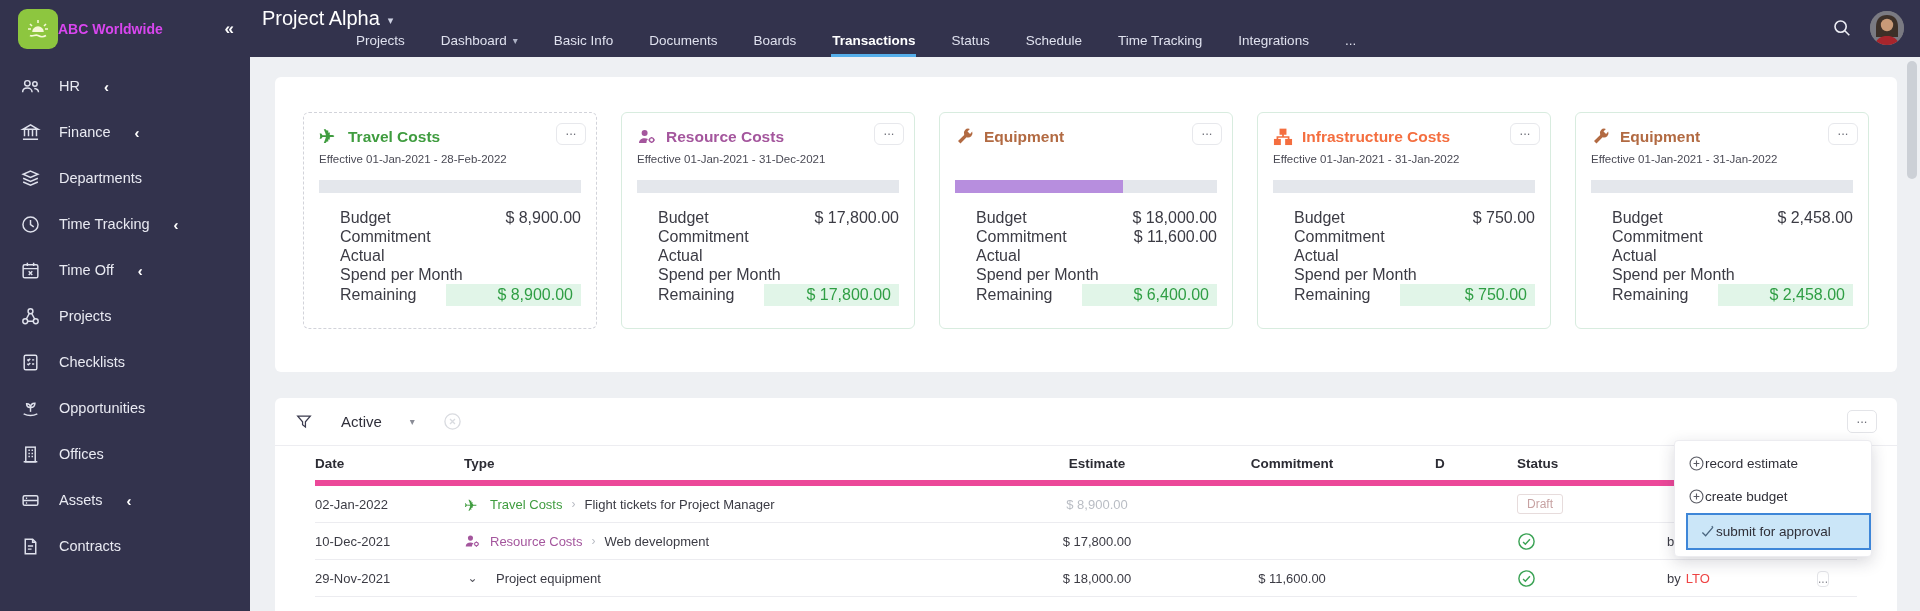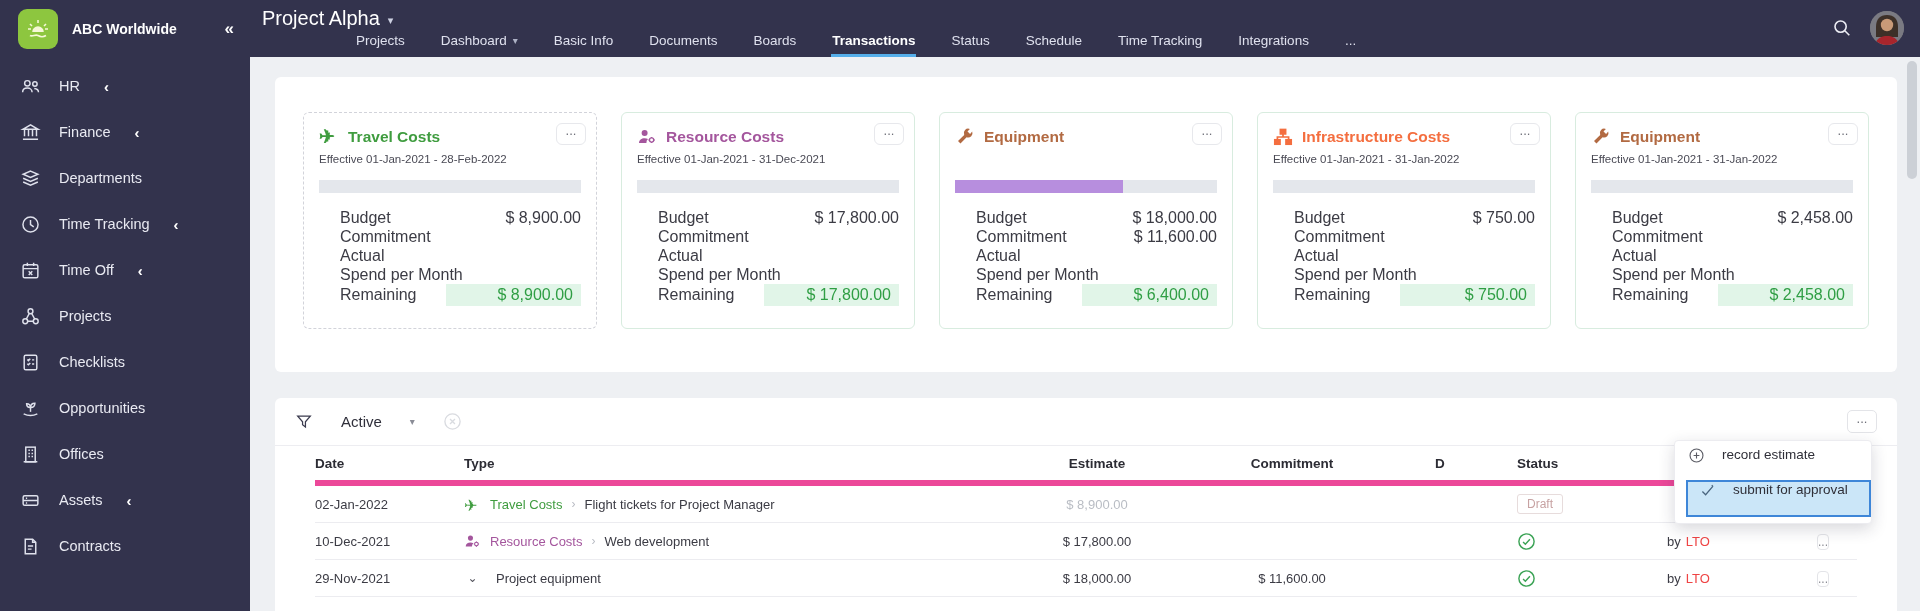--- a/index.html
+++ b/index.html
@@ -16,21 +16,21 @@
   .tab { font-size:13.5px; color:#dfe1ee; padding:6px 1px 9px; cursor:pointer; display:flex; align-items:center; gap:6px; }
   .tab .caret { font-size:10px; color:#aeb2c6; }
   .tab.active { color:#fff; font-weight:bold; border-bottom:3px solid #55aee9; padding-bottom:6px; }
   .topbar-actions { position:absolute; right:16px; top:11px; display:flex; align-items:center; gap:18px; }
   .avatar { width:34px; height:34px; border-radius:50%; overflow:hidden; background:#6f6f78; cursor:pointer; }
 
   
   .sidebar { position:absolute; left:0; top:0; bottom:0; width:250px; background:#33334d; z-index:5; }
   .ws-row { height:57px; display:flex; align-items:center; padding:0 18px; }
   .ws-logo { width:40px; height:40px; border-radius:9px; background:#8dc63f; display:flex; align-items:center; justify-content:center; }
-  .ws-name { margin-left:14px; color:#ffffff; font-size:14px; font-weight:bold; flex:1; }
+  .ws-name { color:#d946ef; font-size:14px; font-weight:bold; flex:1; }
   .ws-collapse { color:#fff; font-size:17px; font-weight:bold; cursor:pointer; letter-spacing:-2px; }
   .nav { padding-top:6px; }
   .nav-item { height:46px; display:flex; align-items:center; padding:0 20px; color:#e9eaf2; font-size:14.5px; cursor:pointer; gap:18px; }
   .nav-icon { width:21px; height:21px; color:#dfe1ec; flex:0 0 auto; }
   .nav-chev { color:#fff; font-size:15px; font-weight:bold; margin-left:6px; }
 
   
   .panel1 { position:absolute; left:275px; right:23px; top:77px; height:295px; background:#fff; border-radius:6px; }
   .cards { position:absolute; left:28px; right:28px; top:35px; display:flex; gap:24px; }
   .card { flex:1; border:1px solid #d8ecdf; border-radius:6px; background:#fff; padding:13px 15px 15px; position:relative; height:217px; }
@@ -70,21 +70,21 @@
   .expand-chev { color:#55555e; font-size:12px; cursor:pointer; width:17px; text-align:center; }
   .muted { color:#b9bdc4; }
   .draft-badge { display:inline-block; border:1px solid #e7dcdc; border-radius:3px; color:#c7a2a2; font-size:12px; padding:2px 9px; background:#fff; }
   .status-cell { display:flex; align-items:center; }
   .by-cell { display:flex; gap:5px; align-items:center; }
   .link { color:#ef4444; cursor:pointer; }
   .row-dots { width:28px; height:20px; border:1px solid #e3e4e8; border-radius:4px; color:#8a8b93; font-size:12px; line-height:12px; text-align:center; cursor:pointer; background:#fff; }
 
   
   .dropdown { position:absolute; top:42px; right:25px; width:198px; background:#fff; border:1px solid #ececf0; border-radius:4px; box-shadow:0 5px 16px rgba(40,40,60,.18); z-index:20; padding:6px 0; }
-  .menu-item { height:33px; display:flex; gap:17px; padding:0 13px; font-size:13.5px; color:#2f2f38; cursor:pointer; }
+  .menu-item { height:33px; display:flex; align-items:center; gap:0; padding:0 13px; font-size:13.5px; color:#2f2f38; cursor:pointer; }
   .menu-item.hl { background:#cbe6f8; border:2px solid #3e86d8; height:37px; padding:0 11px;margin-left:11px; }
   .mi-icon { width:17px; height:17px; color:#5a5b64; flex:0 0 auto; }
 
   
   .scroll-thumb { position:absolute; right:3px; top:61px; width:10px; height:118px; border-radius:5px; background:#ccd0d6; z-index:30; cursor:pointer; }
 </style>
 </head>
 <body>
 
 <div class="topbar">
@@ -576,20 +576,29 @@
   <div class="dropdown">
     <div class="menu-item">
       <span class="mi-icon">
           <svg viewBox="0 0 20 20" fill="none" stroke="currentColor" stroke-width="1.3">
             <circle cx="10" cy="10" r="7.6"></circle>
             <path d="M10 6.6v6.8M6.6 10h6.8"></path>
           </svg>
         </span>
       <span>record estimate</span>
     </div>
+    <div class="menu-item">
+      <span class="mi-icon">
+          <svg viewBox="0 0 20 20" fill="none" stroke="currentColor" stroke-width="1.3">
+            <circle cx="10" cy="10" r="7.6"></circle>
+            <path d="M10 6.6v6.8M6.6 10h6.8"></path>
+          </svg>
+        </span>
+      <span>create budget</span>
+    </div>
     <div class="menu-item hl">
       <span class="mi-icon">
           <svg viewBox="0 0 20 20" fill="none" stroke="#49657f" stroke-width="1.5">
             <path d="M4 11.2l3.8 3.8L16 5.5M15 3.8l1.6 1.6"></path>
           </svg>
         </span>
       <span>submit for approval</span>
     </div>
   </div>
 </div>

